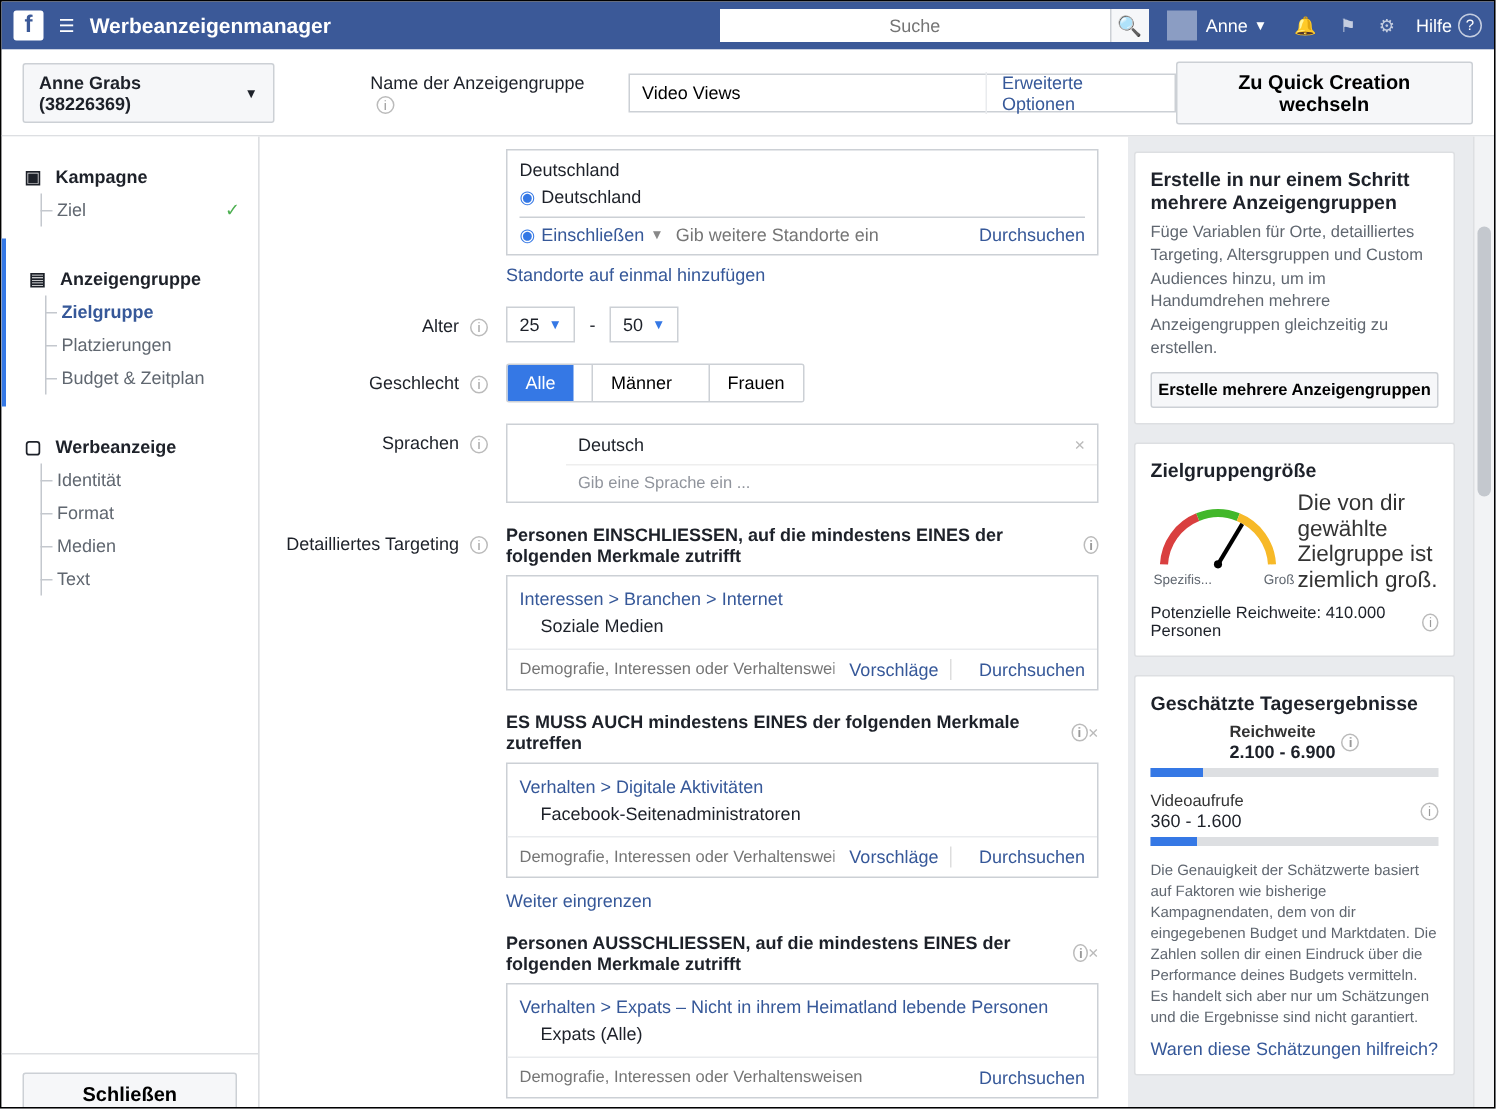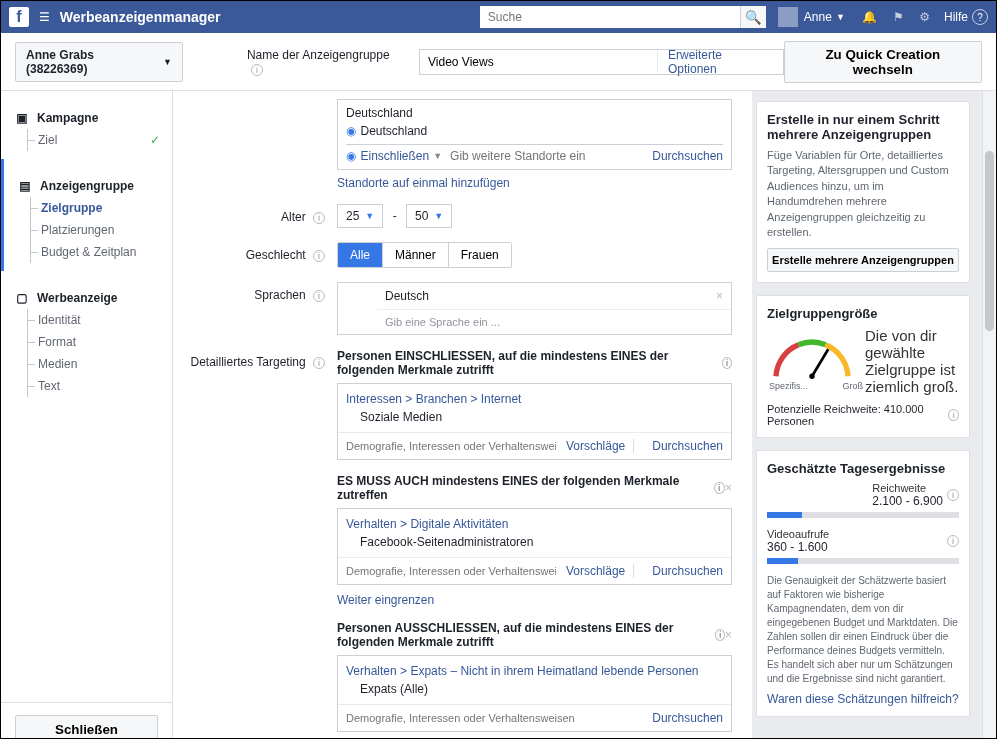--- a/index.html
+++ b/index.html
@@ -3,21 +3,21 @@
 <meta charset="utf-8">
 <style>
   * { box-sizing: border-box; margin: 0; padding: 0; }
   body { font-family: Helvetica, Arial, sans-serif; font-size: 12px; color: #1d2129; background: #e9ebee; width: 997px; height: 739px; overflow: hidden; border: 1px solid #000; }
   
   .topbar { height: 32px; background: #3b5998; display: flex; align-items: center; color: #fff; padding: 0 8px; }
   .fb-logo { width: 20px; height: 20px; background: #fff; color: #3b5998; font-weight: bold; font-size: 16px; display: flex; align-items: center; justify-content: center; border-radius: 2px; }
   .hamburger { margin: 0 10px; cursor: pointer; }
   .topbar-title { font-weight: bold; font-size: 14px; }
   .topbar-search { margin-left: auto; height: 22px; display: flex; }
-  .topbar-search input { width: 260px; border: none; padding: 0 8px; background: #fff; color: #333; font-size: 12px; }
+  .topbar-search input { width: 260px; border: none; padding: 0 8px; background: #fff; color: #333; font-size: 12px; text-align: center; }
   .topbar-search button { width: 26px; background: #f6f7f9; border: none; border-left: 1px solid #ccd0d5; color: #888; }
   .top-user { display: flex; align-items: center; margin: 0 12px; }
   .top-user .avatar { width: 20px; height: 20px; background: #8b9dc3; margin-right: 6px; }
   .top-user .caret { margin-left: 4px; font-size: 9px; }
   .top-icons span { margin: 0 6px; color: #c4cde0; cursor: pointer; }
   .help { margin-left: 8px; display: flex; align-items: center; }
   .help .q { width: 16px; height: 16px; border: 1px solid #c4cde0; border-radius: 50%; display: flex; align-items: center; justify-content: center; font-size: 10px; margin-left: 4px; }
   
   .subbar { height: 58px; background: #fff; border-bottom: 1px solid #dddfe2; display: flex; align-items: center; padding: 0 14px; }
   .account-btn { border: 1px solid #ccd0d5; padding: 5px 10px; border-radius: 2px; background: #f6f7f9; display: flex; align-items: center; font-weight: bold; }
@@ -56,21 +56,21 @@
   .include-dd .caret { margin-left:4px; font-size:9px; color:#888; }
   .loc-input-row input { flex:1; border:none; font-size:12px; color:#90949c; background:transparent; }
   .browse-link { color:#365899; cursor:pointer; }
   .link { color:#365899; font-size:12px; cursor:pointer; }
   .sel { border:1px solid #ccd0d5; padding:4px 8px; background:#fff; display:inline-flex; align-items:center; }
   .sel .caret { margin-left:6px; font-size:9px; color:#3578e5; }
   .dash { margin: 0 6px; }
   .btn-grp { display:inline-flex; border:1px solid #ccd0d5; border-radius:2px; overflow:hidden; }
   .btn-grp button { border:none; padding:5px 12px; background:#fff; font-size:12px; cursor:pointer; }
   .btn-grp button.sel-btn { background:#3578e5; color:#fff; }
-  .btn-grp button + button { border-left:1px solid #ccd0d5; }
+  .btn-grp button + button { border-left:1px solid #ccd0d5;margin-left:12px; }
   .lang-box { border:1px solid #ccd0d5;padding-left:39px; }
   .lang-row { padding:6px 8px; display:flex; justify-content:space-between; align-items:center; }
   .lang-row .x { color:#bbb; cursor:pointer; }
   .lang-input { padding:6px 8px; color:#90949c; border-top:1px solid #eee; font-size:11px; }
   .targ-box { border:1px solid #ccd0d5; margin-top:6px; }
   .crumb { padding:8px 8px 4px 8px; color:#365899; font-size:12px; }
   .crumb-val { padding:0 8px 8px 22px; font-size:12px; }
   .targ-footer { border-top:1px solid #e9ebee; padding:6px 8px; display:flex; }
   .targ-footer input { flex:1; border:none; font-size:11px; color:#90949c; }
   .targ-footer .browse-link { margin-left:10px; }
@@ -323,21 +323,21 @@
         <div style="font-size:15px; color:#333; flex:1;">Die von dir gewählte Zielgruppe ist ziemlich groß.</div>
       </div>
       <div class="reach-line">
         <span>Potenzielle Reichweite: 410.000 Personen</span>
         <span class="info-icon" style="margin-left:4px;">i</span>
       </div>
     </div>
 
     <div class="rightbox">
       <h3>Geschätzte Tagesergebnisse</h3>
-      <div style="display:flex; justify-content:flex-end; align-items:center;">
+      <div style="display:flex; justify-content:center; align-items:center;font-weight:bold;">
         <div>
           <div class="metric-label">Reichweite</div>
           <div class="metric-val">2.100 - 6.900</div>
         </div>
         <span class="info-icon">i</span>
       </div>
       <div class="bar">
           <div class="fill" style="width:18%;"></div>
         </div>
       <div style="display:flex; justify-content:space-between; align-items:center;">

